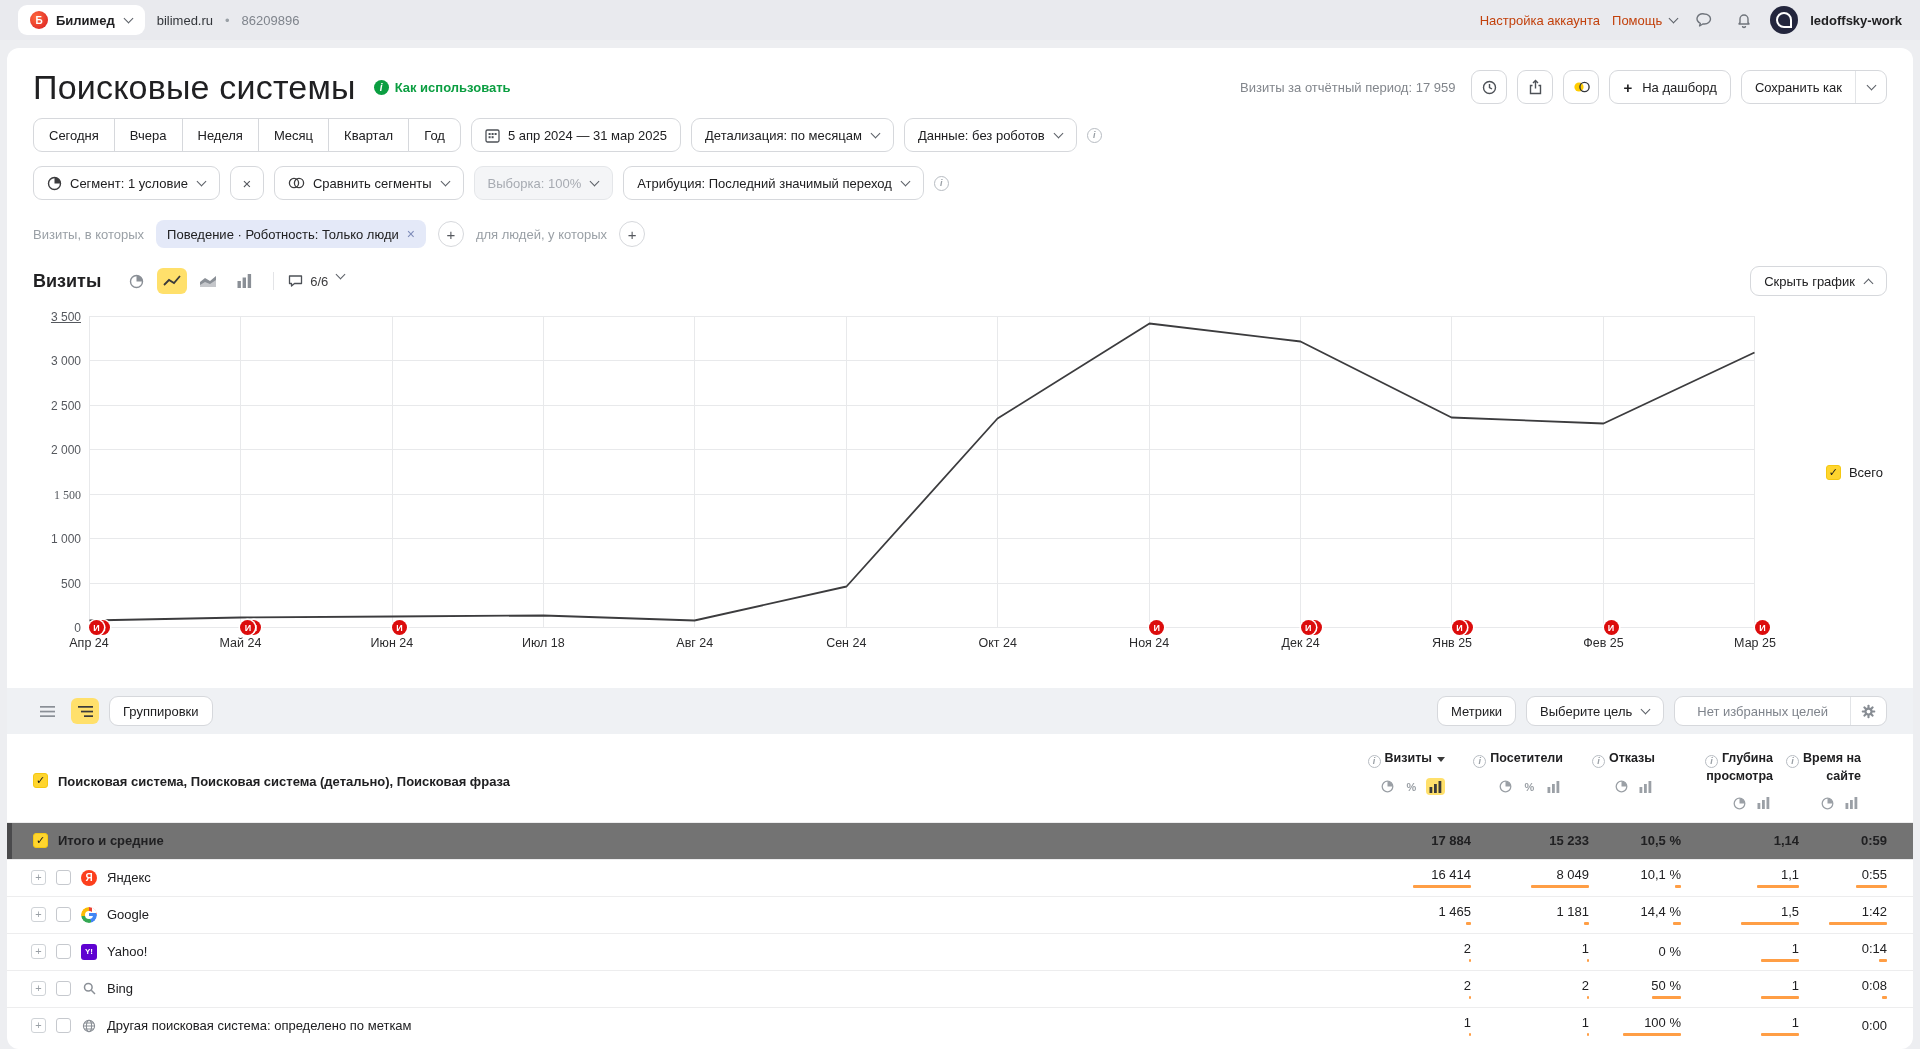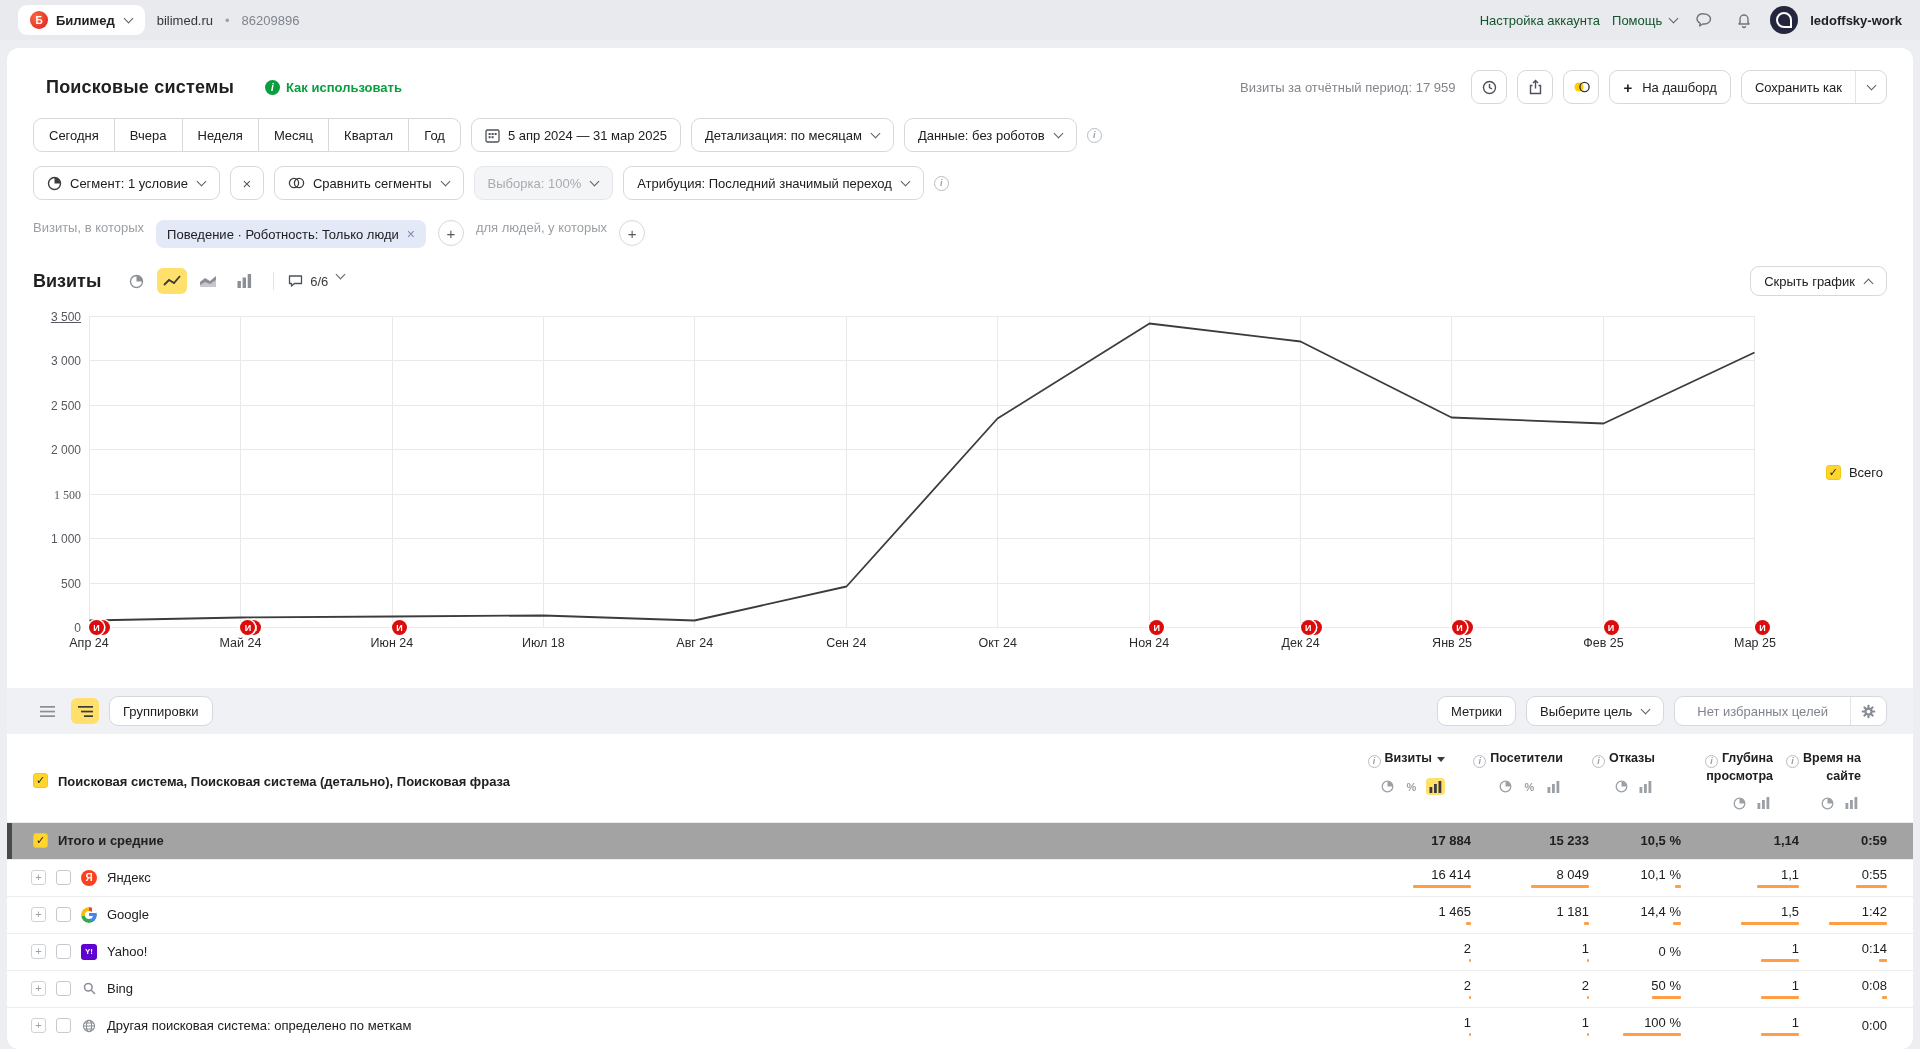--- a/index.html
+++ b/index.html
@@ -10,36 +10,36 @@
 
   
   .topbar{height:40px;background:#e9eaee;display:flex;align-items:center;justify-content:space-between;padding:0 18px}
   .tb-left,.tb-right{display:flex;align-items:center;gap:12px}
   .counter-pill{display:flex;align-items:center;gap:8px;background:#fff;border-radius:9px;height:30px;padding:0 12px;cursor:pointer}
   .counter-logo{width:18px;height:18px;border-radius:50%;background:radial-gradient(circle at 35% 35%,#ff6a3d,#d71920);color:#fff;font-size:10px;font-weight:bold;display:flex;align-items:center;justify-content:center}
   .counter-name{font-weight:bold}
   .site-link{color:#33363b;cursor:pointer}
   .dot-sep{color:#9aa0a6}
   .counter-id{color:#7f848c}
-  .tb-link{color:#14532d;cursor:pointer;display:flex;align-items:center;gap:6px}
+  .tb-link{color:#c2410c;cursor:pointer;display:flex;align-items:center;gap:6px}
   .tb-icon{width:28px;height:28px;display:flex;align-items:center;justify-content:center;border-radius:6px}
   .avatar{width:28px;height:28px;border-radius:50%;background:#23263d;display:inline-flex;align-items:center;justify-content:center;cursor:pointer}
   .avatar::after{content:"";width:12px;height:12px;border:2px solid #fff;border-radius:50% 50% 0 50%}
   .username{font-weight:bold;color:#202022}
 
   .chv{display:inline-block;width:7px;height:7px;border-right:1.6px solid #5b5f66;border-bottom:1.6px solid #5b5f66;transform:rotate(45deg);margin:-3px 1px 0 2px}
   .chv.up{transform:rotate(-135deg);margin-top:4px}
 
   
   .card{background:#fff;margin:8px 7px 0;border-radius:12px;overflow:hidden;height:1001px;position:relative}
   section{padding:0 26px}
 
   .rpt-header{display:flex;align-items:center;justify-content:space-between;padding-top:20px;height:58px}
   .rh-left{display:flex;align-items:center;gap:18px}
-  h1{font-size:18px;font-weight:700;margin:13px;letter-spacing:.2px}
+  h1{font-size:34px;font-weight:400;margin:0;letter-spacing:.2px}
   .howto{display:flex;align-items:center;gap:6px;color:#0b9e41;font-size:13px;font-weight:bold;cursor:pointer}
   .info-green{width:15px;height:15px;border-radius:50%;background:#0b9e41;color:#fff;font-size:10px;font-style:italic;font-weight:bold;display:flex;align-items:center;justify-content:center}
   .rh-right{display:flex;align-items:center;gap:10px}
   .period-visits{color:#82868c;margin-right:6px}
   .sq-btn{width:36px;height:34px;border:1px solid #d6d8dc;border-radius:9px;display:flex;align-items:center;justify-content:center;background:#fff}
   .chip{display:inline-flex;align-items:center;gap:8px;height:34px;padding:0 13px;background:#fff;border:1px solid #d6d8dc;border-radius:9px;font-size:13px;color:#202022;cursor:pointer;white-space:nowrap}
   .chip .plus{font-size:15px;font-weight:bold;margin-right:2px}
   .chip.disabled{color:#a7abb2;background:#f4f5f7;border-color:#e4e6e9}
   .split-btn{display:inline-flex;height:34px;border:1px solid #d6d8dc;border-radius:9px;overflow:hidden;background:#fff;cursor:pointer}
   .split-main{display:flex;align-items:center;padding:0 13px}
@@ -47,21 +47,21 @@
 
   .filter-row1,.filter-row2{display:flex;align-items:center;gap:10px;margin-top:12px}
   .filter-row2{margin-top:14px}
   .seg-group{display:flex}
   .seg-btn{border:1px solid #d6d8dc;background:#fff;height:34px;padding:0 15px;margin-left:-1px;font-size:13px;cursor:pointer}
   .seg-btn:first-child{border-radius:9px 0 0 9px;margin-left:0}
   .seg-btn:last-child{border-radius:0 9px 9px 0}
   .info-dot{width:15px;height:15px;border-radius:50%;border:1px solid #b7bcc2;color:#9aa0a6;font-size:9px;font-style:italic;font-weight:bold;display:inline-flex;align-items:center;justify-content:center;flex:none}
   .chip.sq{width:34px;justify-content:center;padding:0;font-size:15px;color:#55585e}
 
-  .tags-row{display:flex;align-items:flex-start;gap:12px;margin-top:20px}
+  .tags-row{display:flex;align-items:center;gap:12px;margin-top:20px}
   .muted{color:#9aa0a6}
   .tag{display:inline-flex;align-items:center;gap:8px;background:#e4e9f8;border-radius:8px;height:28px;padding:0 11px;cursor:pointer}
   .tag-x{color:#7d8bb8;font-size:14px}
   .add-cond{width:26px;height:26px;border:1px solid #d6d8dc;border-radius:50%;display:flex;align-items:center;justify-content:center;font-size:15px;color:#55585e;background:#fff}
 
   
   .chart-head{display:flex;align-items:center;justify-content:space-between;margin-top:18px}
   .ch-left{display:flex;align-items:center;gap:6px}
   h2{font-size:18px;font-weight:bold;margin:0 14px 0 0}
   .ct-btn{width:30px;height:26px;border-radius:6px;display:flex;align-items:center;justify-content:center;color:#8a8f96}
@@ -104,21 +104,21 @@
   .mcol-title .info-dot{width:13px;height:13px;margin-right:4px;vertical-align:-2px}
   .sort-tri{display:inline-block;width:0;height:0;border-left:4px solid transparent;border-right:4px solid transparent;border-top:5px solid #3a3a3a;margin-left:5px}
   .mcol-icons{display:flex;gap:5px;margin-top:10px;align-items:center}
   .mode-icon{width:19px;height:17px;border-radius:4px;display:flex;align-items:center;justify-content:center;color:#9ba0a6;cursor:pointer}
   .mode-icon.active{background:#ffe06b;color:#3a3a3a}
   .mode-icon .pct{font-size:11px;font-weight:bold}
 
   #table-rows{padding:0}
   .trow{display:flex;align-items:stretch;border-top:1px solid #ededee;height:37px}
   .trow-left{display:flex;align-items:center;gap:10px;padding-left:24px;flex:1;min-width:0}
-  .trow.total{background:#a3a3a3;box-shadow:inset 5px 0 0 #4a4a4c}
+  .trow.total{background:#737373;box-shadow:inset 5px 0 0 #4a4a4c}
   .trow.total .trow-left{padding-left:26px}
   .trow.total .rname,.trow.total .num{font-weight:bold}
   .expand{width:15px;height:15px;border:1px solid #cfd3d7;border-radius:3px;color:#9aa0a6;font-size:11px;line-height:1;display:flex;align-items:center;justify-content:center;flex:none}
   .rname{white-space:nowrap;overflow:hidden;text-overflow:ellipsis}
   .fav{width:16px;height:16px;border-radius:3px;display:inline-flex;align-items:center;justify-content:center;font-size:9px;font-weight:bold;flex:none;position:relative}
   .fav.yandex{background:#fc3f1d;color:#fff;border-radius:50%;font-size:10px}
   .fav.yahoo{background:#5f01d1;color:#fff;font-size:8px}
   .fav.google{border-radius:50%;overflow:hidden}
   .gring{position:absolute;inset:0;border-radius:50%;background:conic-gradient(#ea4335 0 22%,#4285f4 22% 45%,#34a853 45% 72%,#fbbc05 72% 100%)}
   .gring::after{content:"";position:absolute;inset:4px;background:#fff;border-radius:50%}

